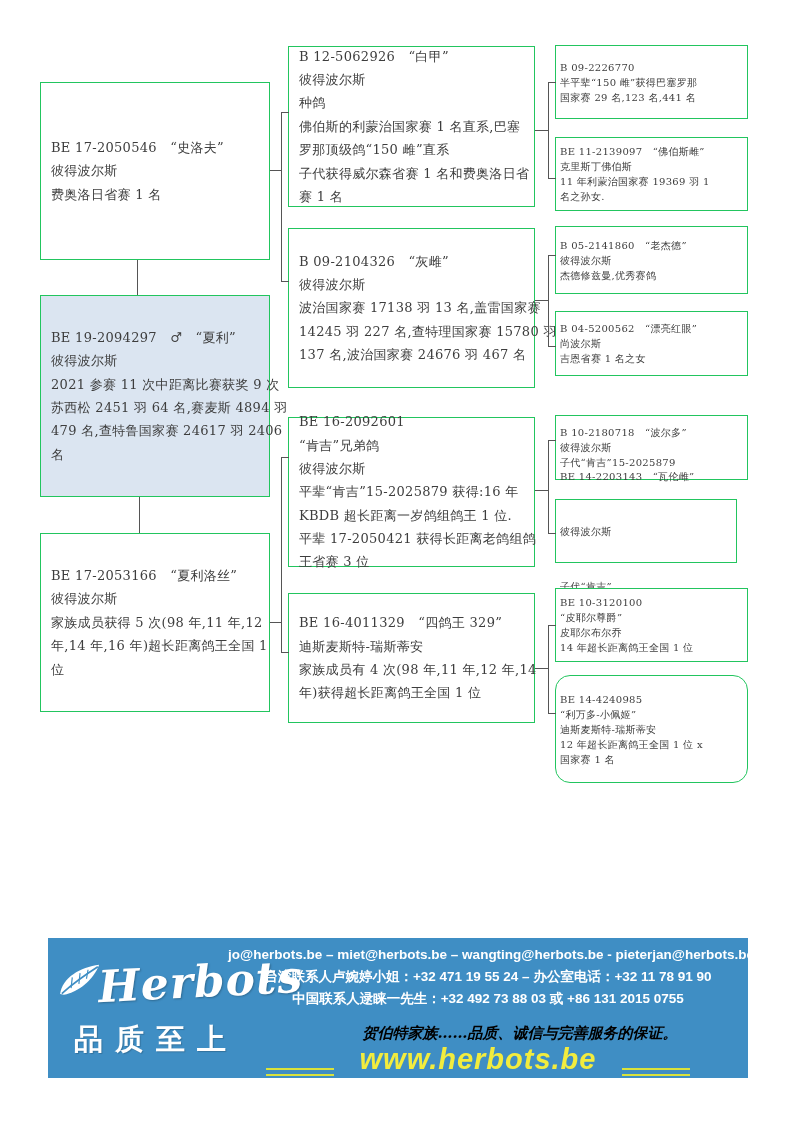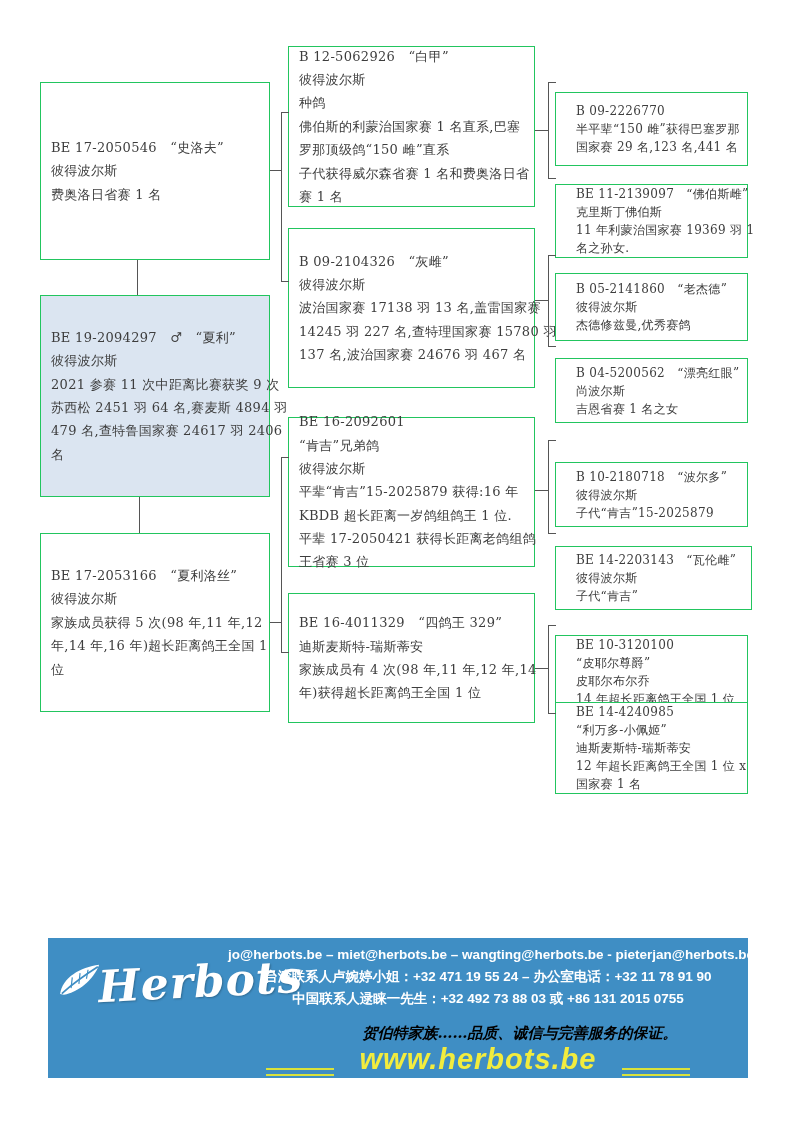--- a/index.html
+++ b/index.html
@@ -10,21 +10,21 @@
     font-family:"DejaVu Serif","Liberation Serif",serif;
     color:#3d3d3d;
   }
   
   .pbox {
     position:absolute; border:1px solid #22c55e; background:#fff;
     display:flex; flex-direction:column; justify-content:center;
     padding:6px 10px; font-size:13px; line-height:1.8; letter-spacing:.3px;
   }
   .pbox.main-box { background:#dbe5f1; }
-  .pbox.right-col { font-size:12px; line-height:1.5; padding:6px 20px;margin-top:47px; }
+  .pbox.right-col { font-size:10px; line-height:1.5; padding:6px 4px; }
   .pbox .line { white-space:nowrap; }
   
   .hline, .vline { position:absolute; background:#555; }
   .hline { height:1px; }
   .vline { width:1px; }
   
   .footer {
     position:absolute; left:48px; top:938px; width:700px; height:140px;
     background:#3f8ec4; overflow:hidden;
     font-family:"Liberation Sans","DejaVu Sans",sans-serif;
@@ -138,32 +138,32 @@
   <div class="pbox right-col" style="left:555px; top:311px; width:193px; height:65px;">
       <div class="line">B  04-5200562　“漂亮红眼”</div>
       <div class="line">尚波尔斯</div>
       <div class="line">吉恩省赛 1 名之女</div>
     </div>
   <div class="pbox right-col" style="left:555px; top:415px; width:193px; height:65px;">
       <div class="line">B  10-2180718　“波尔多”</div>
       <div class="line">彼得波尔斯</div>
       <div class="line">子代“肯吉”15-2025879</div>
     </div>
-  <div class="pbox right-col" style="left:555px; top:499px; width:197px; height:64px;">
+  <div class="pbox right-col" style="left:555px; top:499px; width:182px; height:64px;gap:40px;">
       <div class="line">BE  14-2203143　“瓦伦雌”</div>
       <div class="line">彼得波尔斯</div>
       <div class="line">子代“肯吉”</div>
     </div>
   <div class="pbox right-col" style="left:555px; top:588px; width:193px; height:74px;">
       <div class="line">BE  10-3120100</div>
       <div class="line">“皮耶尔尊爵”</div>
       <div class="line">皮耶尔布尔乔</div>
       <div class="line">14 年超长距离鸽王全国 1 位</div>
     </div>
-  <div class="pbox right-col" style="left:555px; top:655px; width:193px; height:92px;">
+  <div class="pbox right-col" style="left:555px; top:675px; width:193px; height:108px;border-radius:15px;">
       <div class="line">BE  14-4240985</div>
       <div class="line">“利万多-小佩姬”</div>
       <div class="line">迪斯麦斯特-瑞斯蒂安</div>
       <div class="line">12 年超长距离鸽王全国 1 位 x</div>
       <div class="line">国家赛 1 名</div>
     </div>
 
   <div class="vline" style="left:137px; top:260px; height:35px;"></div>
   <div class="vline" style="left:139px; top:497px; height:36px;"></div>
 
@@ -199,20 +199,21 @@
 
   <div class="footer">
     <div class="logo-wrap">
       <svg class="feather" viewBox="0 0 60 40">
         <path d="M4 30 C10 12, 34 4, 56 6 C46 22, 26 32, 8 32 Z" fill="#ffffff"></path>
         <path d="M6 30 C20 22, 38 14, 54 8" stroke="#3f8ec4" stroke-width="2" fill="none"></path>
         <path d="M18 26 L22 14 M28 23 L32 11 M38 19 L42 9" stroke="#3f8ec4" stroke-width="1.4" fill="none"></path>
       </svg>
       <div class="logo-text">Herbots</div>
     </div>
+    <div class="slogan">品质至上</div>
     <div class="contact-lines">
       <div class="cline">jo@herbots.be – miet@herbots.be – wangting@herbots.be - pieterjan@herbots.be</div>
       <div class="cline">台湾联系人卢婉婷小姐：+32 471 19 55 24 – 办公室电话：+32 11 78 91 90</div>
       <div class="cline">中国联系人逯睐一先生：+32 492 73 88 03 或 +86 131 2015 0755</div>
     </div>
     <div class="tagline">贺伯特家族……品质、诚信与完善服务的保证。</div>
     <div class="site-row">
       <span class="rule"></span>
       <span class="site-text">www.herbots.be</span>
       <span class="rule"></span>

